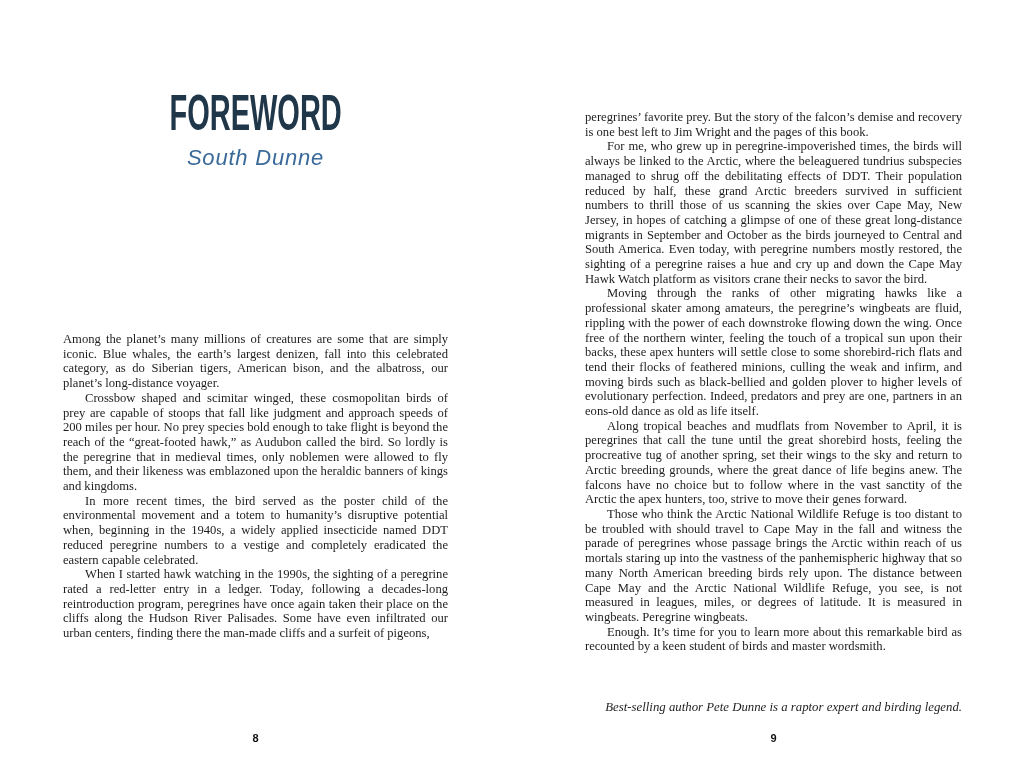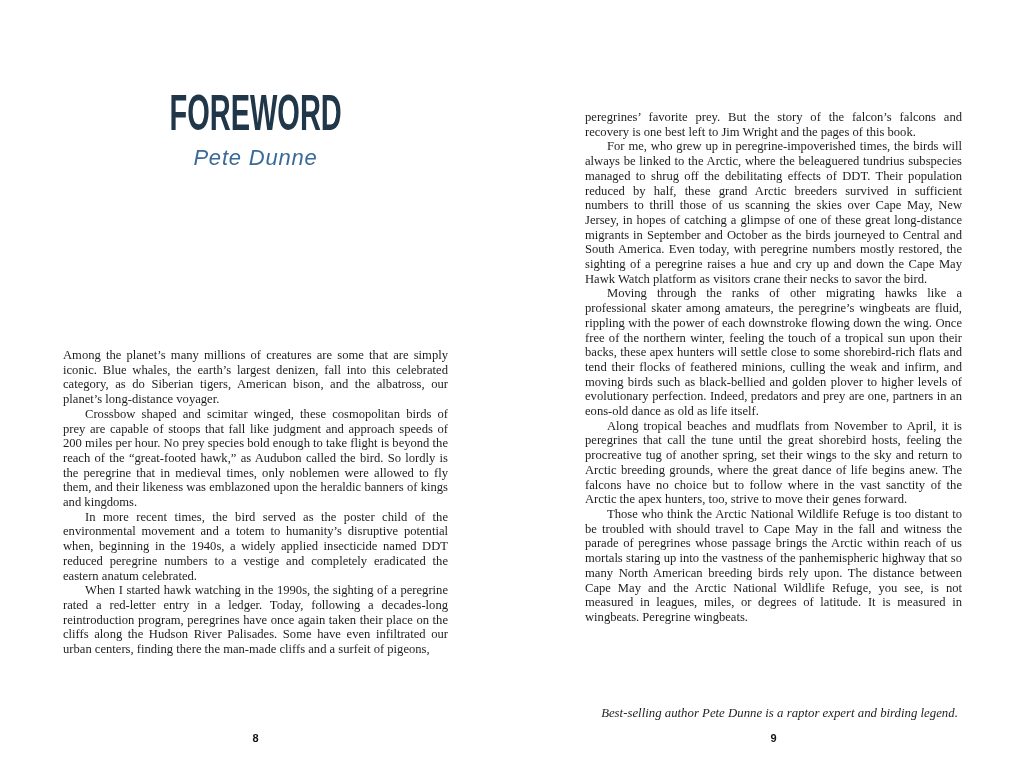--- a/index.html
+++ b/index.html
@@ -43,36 +43,36 @@
     letter-spacing: 0.8px;
     color: #3a6a99;
   }
   .text-col {
     position: absolute;
     color: #1d1d1d;
     font-size: 12.6px;
     line-height: 14.7px;
     text-align: justify;
   }
-  .left-body  { left: 63px;  top: 348px; width: 385px; }
+  .left-body  { left: 63px;  top: 332px; width: 385px; }
   .right-body { left: 585px; top: 110px; width: 377px; }
   .para { margin: 0; }
   .para.indent { text-indent: 22px; }
   .em { }
   .credit {
     position: absolute;
     left: 585px;
     top: 700px;
     width: 377px;
-    margin: 6px;
+    margin: 0;
     font-style: italic;
     font-size: 12.8px;
     line-height: 15px;
     color: #1d1d1d;
-    text-align: center;
+    text-align: right;
   }
   .folio {
     position: absolute;
     top: 732px;
     width: 385px;
     text-align: center;
     font-family: "Liberation Sans", sans-serif;
     font-weight: 700;
     font-size: 11px;
     color: #111111;
@@ -80,36 +80,37 @@
   .folio-left  { left: 63px; }
   .folio-right { left: 585px; width: 377px; }
 </style>
 </head>
 <body>
 
 <div class="spread">
 
   <div class="page-header">
     <h1 class="foreword-title">FOREWORD</h1>
-    <div class="byline">Pete Dunne</div>
+    <div class="byline">South Dunne</div>
   </div>
 
   <div class="text-col left-body">
       <p class="para"><span>Among the planet’s many millions of creatures are some that are simply iconic. Blue whales, the earth’s largest denizen, fall into this celebrated category, as do Siberian tigers, American bison, and the albatross, our planet’s long-distance voyager.</span></p>
       <p class="para indent"><span>Crossbow shaped and scimitar winged, these cosmopolitan birds of prey are capable of stoops that fall like judgment and approach speeds of 200 miles per hour. No prey species bold enough to take flight is beyond the reach of the “great-footed hawk,” as Audubon called the bird. So lordly is the peregrine that in medieval times, only noblemen were allowed to fly them, and their likeness was emblazoned upon the heraldic banners of kings and kingdoms.</span></p>
-      <p class="para indent"><span>In more recent times, the bird served as the poster child of the environmental movement and a totem to humanity’s disruptive potential when, beginning in the 1940s, a widely applied insecticide named DDT reduced peregrine numbers to a vestige and completely eradicated the eastern </span><span class="em">anatum</span><span> celebrated.</span></p>
+      <p class="para indent"><span>In more recent times, the bird served as the poster child of the environmental movement and a totem to humanity’s disruptive potential when, beginning in the 1940s, a widely applied insecticide named DDT reduced peregrine numbers to a vestige and completely eradicated the eastern </span><span class="em">capable</span><span> celebrated.</span></p>
       <p class="para indent"><span>When I started hawk watching in the 1990s, the sighting of a peregrine rated a red-letter entry in a ledger. Today, following a decades-long reintroduction program, peregrines have once again taken their place on the cliffs along the Hudson River Palisades. Some have even infiltrated our urban centers, finding there the man-made cliffs and a surfeit of pigeons,</span></p>
     </div>
 
   <div class="text-col right-body">
-      <p class="para"><span>peregrines’ favorite prey. But the story of the falcon’s falcons and recovery is one best left to Jim Wright and the pages of this book.</span></p>
+      <p class="para"><span>peregrines’ favorite prey. But the story of the falcon’s demise and recovery is one best left to Jim Wright and the pages of this book.</span></p>
       <p class="para indent"><span>For me, who grew up in peregrine-impoverished times, the birds will always be linked to the Arctic, where the beleaguered </span><span class="em">tundrius</span><span> subspecies managed to shrug off the debilitating effects of DDT. Their population reduced by half, these grand Arctic breeders survived in sufficient numbers to thrill those of us scanning the skies over Cape May, New Jersey, in hopes of catching a glimpse of one of these great long-distance migrants in September and October as the birds journeyed to Central and South America. Even today, with peregrine numbers mostly restored, the sighting of a peregrine raises a hue and cry up and down the Cape May Hawk Watch platform as visitors crane their necks to savor the bird.</span></p>
       <p class="para indent"><span>Moving through the ranks of other migrating hawks like a professional skater among amateurs, the peregrine’s wingbeats are fluid, rippling with the power of each downstroke flowing down the wing. Once free of the northern winter, feeling the touch of a tropical sun upon their backs, these apex hunters will settle close to some shorebird-rich flats and tend their flocks of feathered minions, culling the weak and infirm, and moving birds such as black-bellied and golden plover to higher levels of evolutionary perfection. Indeed, predators and prey are one, partners in an eons-old dance as old as life itself.</span></p>
       <p class="para indent"><span>Along tropical beaches and mudflats from November to April, it is peregrines that call the tune until the great shorebird hosts, feeling the procreative tug of another spring, set their wings to the sky and return to Arctic breeding grounds, where the great dance of life begins anew. The falcons have no choice but to follow where in the vast sanctity of the Arctic the apex hunters, too, strive to move their genes forward.</span></p>
       <p class="para indent"><span>Those who think the Arctic National Wildlife Refuge is too distant to be troubled with should travel to Cape May in the fall and witness the parade of peregrines whose passage brings the Arctic within reach of us mortals staring up into the vastness of the panhemispheric highway that so many North American breeding birds rely upon. The distance between Cape May and the Arctic National Wildlife Refuge, you see, is not measured in leagues, miles, or degrees of latitude. It is measured in wingbeats. Peregrine wingbeats.</span></p>
+      <p class="para indent"><span>Enough. It’s time for you to learn more about this remarkable bird as recounted by a keen student of birds and master wordsmith.</span></p>
     </div>
 
   <p class="credit">Best-selling author Pete Dunne is a raptor expert and birding legend.</p>
 
   <div class="folio folio-left">8</div>
 
   <div class="folio folio-right">9</div>
 
 </div>
 

